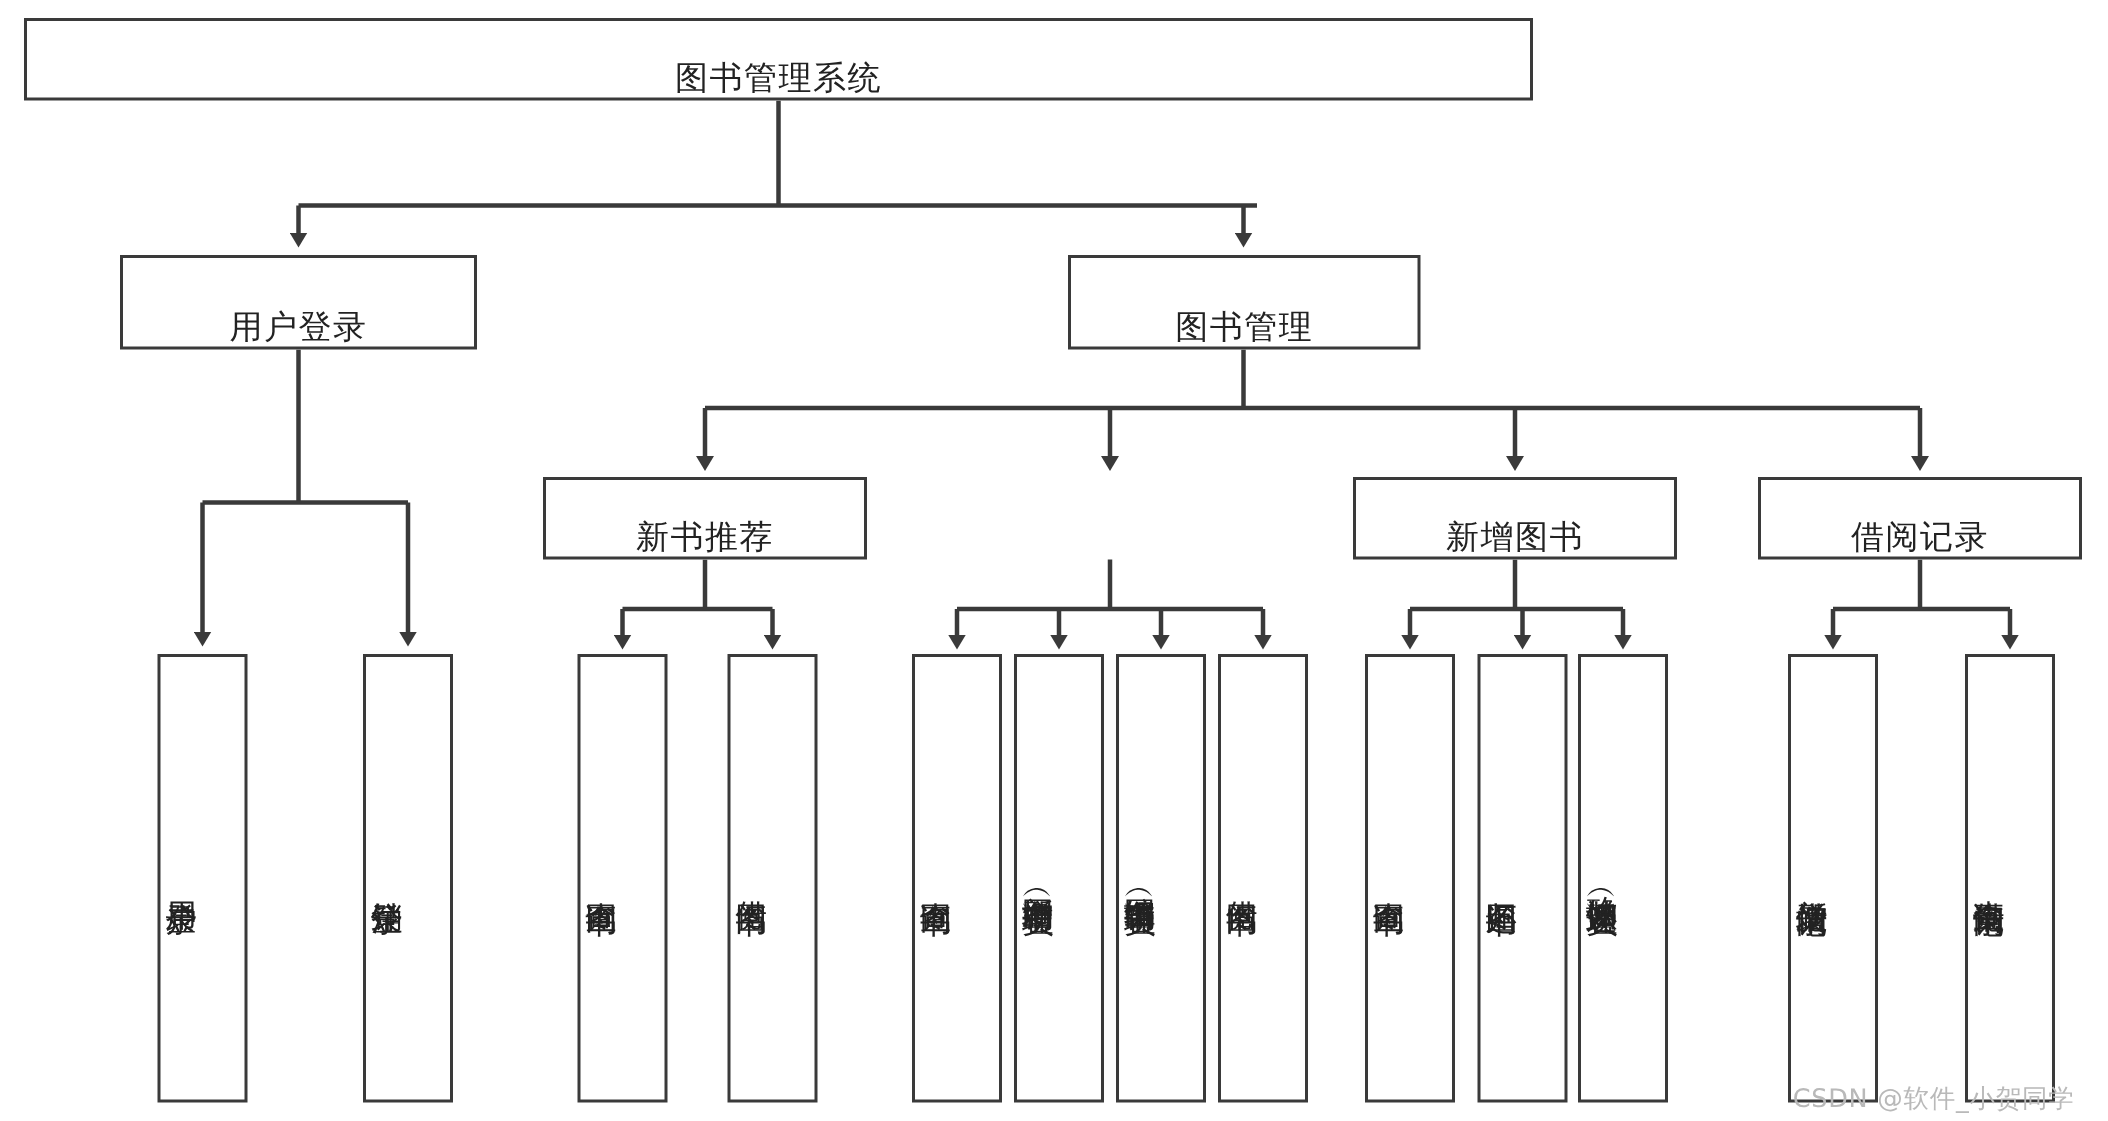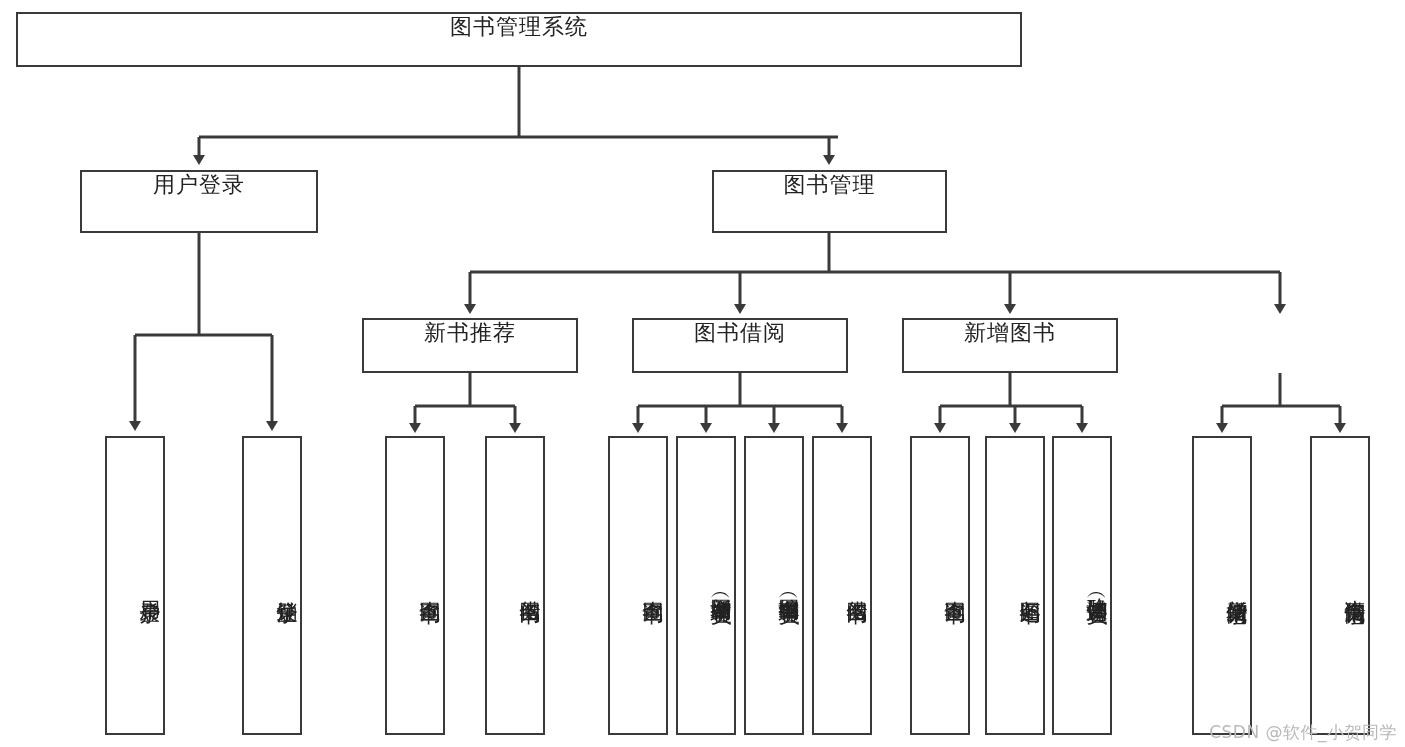--- a/index.html
+++ b/index.html
@@ -23,21 +23,21 @@
     top: 0;
     width: 1405px;
     height: 747px;
   }
   .node {
     position: absolute;
     box-sizing: border-box;
     border: 2px solid #3a3a3a;
     background: #ffffff;
     display: flex;
-    align-items: flex-start;
+    align-items: flex-end;
     justify-content: center;
     color: #222222;
   }
   .node-h {
     font-size: 22px;
     line-height: 1.15;
     letter-spacing: 1px;
     white-space: nowrap;
   }
   .node-v {
@@ -49,21 +49,21 @@
     text-align: center;
     padding: 4px 0;
   }
   .node-v .vtext {
     writing-mode: vertical-rl;
     text-orientation: upright;
     display: block;
   }
   #watermark {
     position: absolute;
-    right: 8px;
+    right: 22px;
     bottom: 3px;
     font-size: 17px;
     color: #b9b9b9;
     white-space: nowrap;
     letter-spacing: 0.5px;
   }
 </style>
 </head>
 <body>
 
@@ -126,25 +126,25 @@
   <div class="node node-h" style="left:80px; top:170px; width:238px; height:63px;">
     <span>用户登录</span>
   </div>
   <div class="node node-h" style="left:362px; top:318px; width:216px; height:55px;">
     <span>新书推荐</span>
   </div>
 
   <div class="node node-h" style="left:712px; top:170px; width:235px; height:63px;">
     <span>图书管理</span>
   </div>
-  <div class="node node-h" style="left:632px; top:318px; width:216px; height:55px;">
-    <span>图书借阅</span>
-  </div>
   <div class="node node-h" style="left:902px; top:318px; width:216px; height:55px;">
     <span>新增图书</span>
+  </div>
+  <div class="node node-h" style="left:1172px; top:318px; width:216px; height:55px;">
+    <span>借阅记录</span>
   </div>
 
   <div class="node node-v" style="left:105px; top:436px; width:60px; height:299px;">
     <span class="vtext">用户登录</span>
   </div>
   <div class="node node-v" style="left:242px; top:436px; width:60px; height:299px;">
     <span class="vtext">注销登录</span>
   </div>
 
   <div class="node node-v" style="left:385px; top:436px; width:60px; height:299px;">

